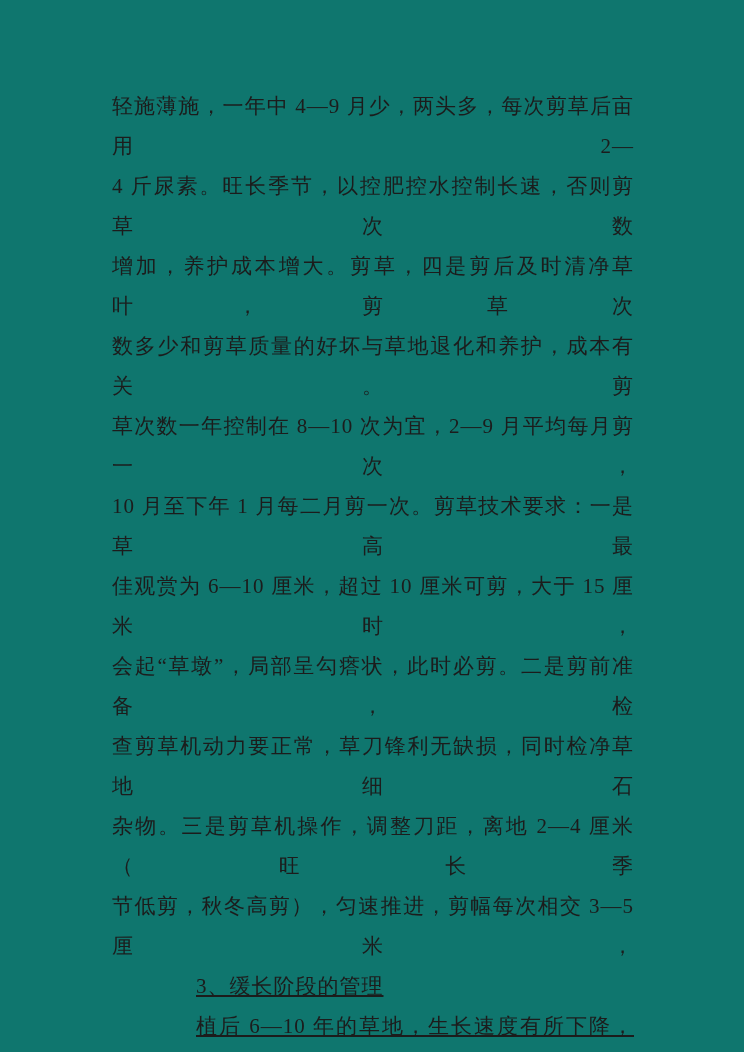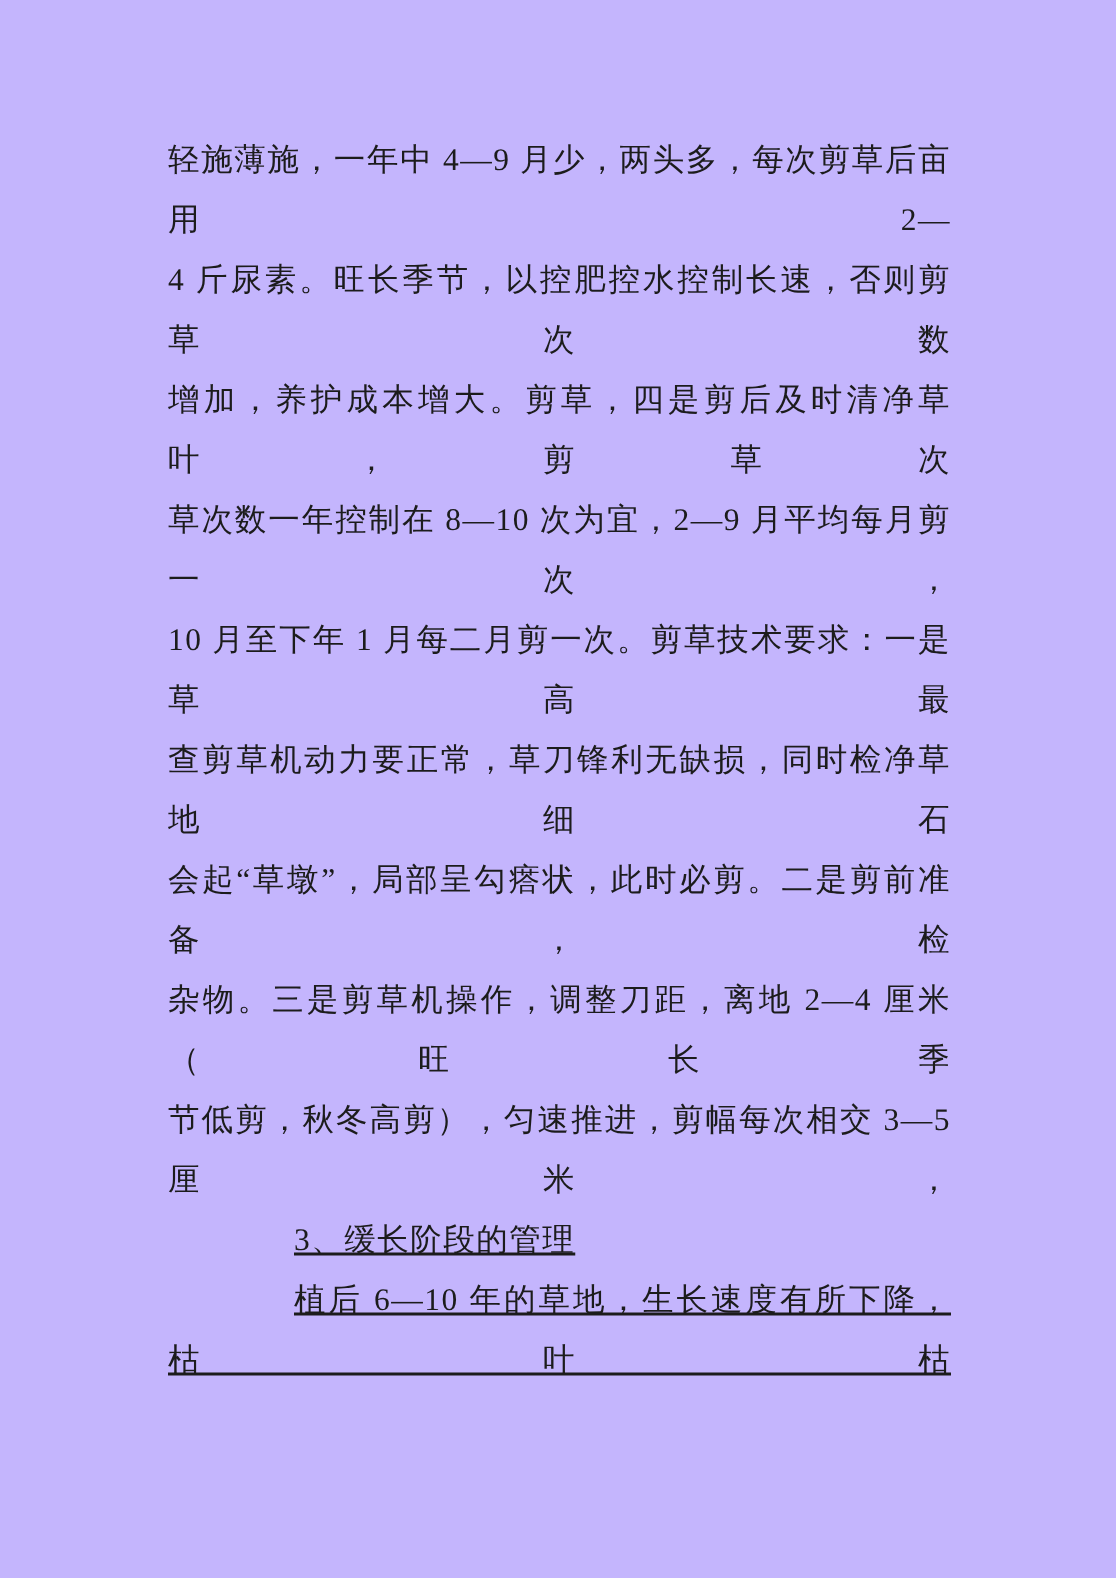--- a/index.html
+++ b/index.html
@@ -1,19 +1,19 @@
 <!DOCTYPE html>
 <html><head>
 <meta charset="utf-8">
 <style>
   html, body { margin: 0; padding: 0; background: #ffffff; }
   .page {
     width: 744px;
     height: 1052px;
-    background: #c4b5fd;
+    background: #0f766e;
     box-sizing: border-box;
     padding: 86px 110px 0 112px;
     overflow: hidden;
   }
   .textblock { width: 100%; }
   .line {
     font-family: "Liberation Serif", "DejaVu Serif", serif;
     font-size: 21px;
     line-height: 40px;
     color: #1c1c1c;
@@ -27,22 +27,24 @@
 </style>
 </head>
 <body>
 
 <div class="page">
   <div class="textblock">
 
   <div class="line">轻施薄施，一年中 4—9 月少，两头多，每次剪草后亩用 2—</div>
       <div class="line">4 斤尿素。旺长季节，以控肥控水控制长速，否则剪草次数</div>
       <div class="line">增加，养护成本增大。剪草，四是剪后及时清净草叶，剪草次</div>
+      <div class="line">数多少和剪草质量的好坏与草地退化和养护，成本有关。剪</div>
       <div class="line">草次数一年控制在 8—10 次为宜，2—9 月平均每月剪一次，</div>
       <div class="line">10 月至下年 1 月每二月剪一次。剪草技术要求：一是草高最</div>
+      <div class="line">佳观赏为 6—10 厘米，超过 10 厘米可剪，大于 15 厘米时，</div>
+      <div class="line">会起“草墩”，局部呈勾瘩状，此时必剪。二是剪前准备，检</div>
       <div class="line">查剪草机动力要正常，草刀锋利无缺损，同时检净草地细石</div>
-      <div class="line">会起“草墩”，局部呈勾瘩状，此时必剪。二是剪前准备，检</div>
       <div class="line">杂物。三是剪草机操作，调整刀距，离地 2—4 厘米（旺长季</div>
       <div class="line">节低剪，秋冬高剪），匀速推进，剪幅每次相交 3—5 厘米，</div>
       <div class="line indent no-justify">3、缓长阶段的管理</div>
       <div class="line indent">植后 6—10 年的草地，生长速度有所下降，枯叶枯</div>
     </div>
 </div>
 
 </body></html>

